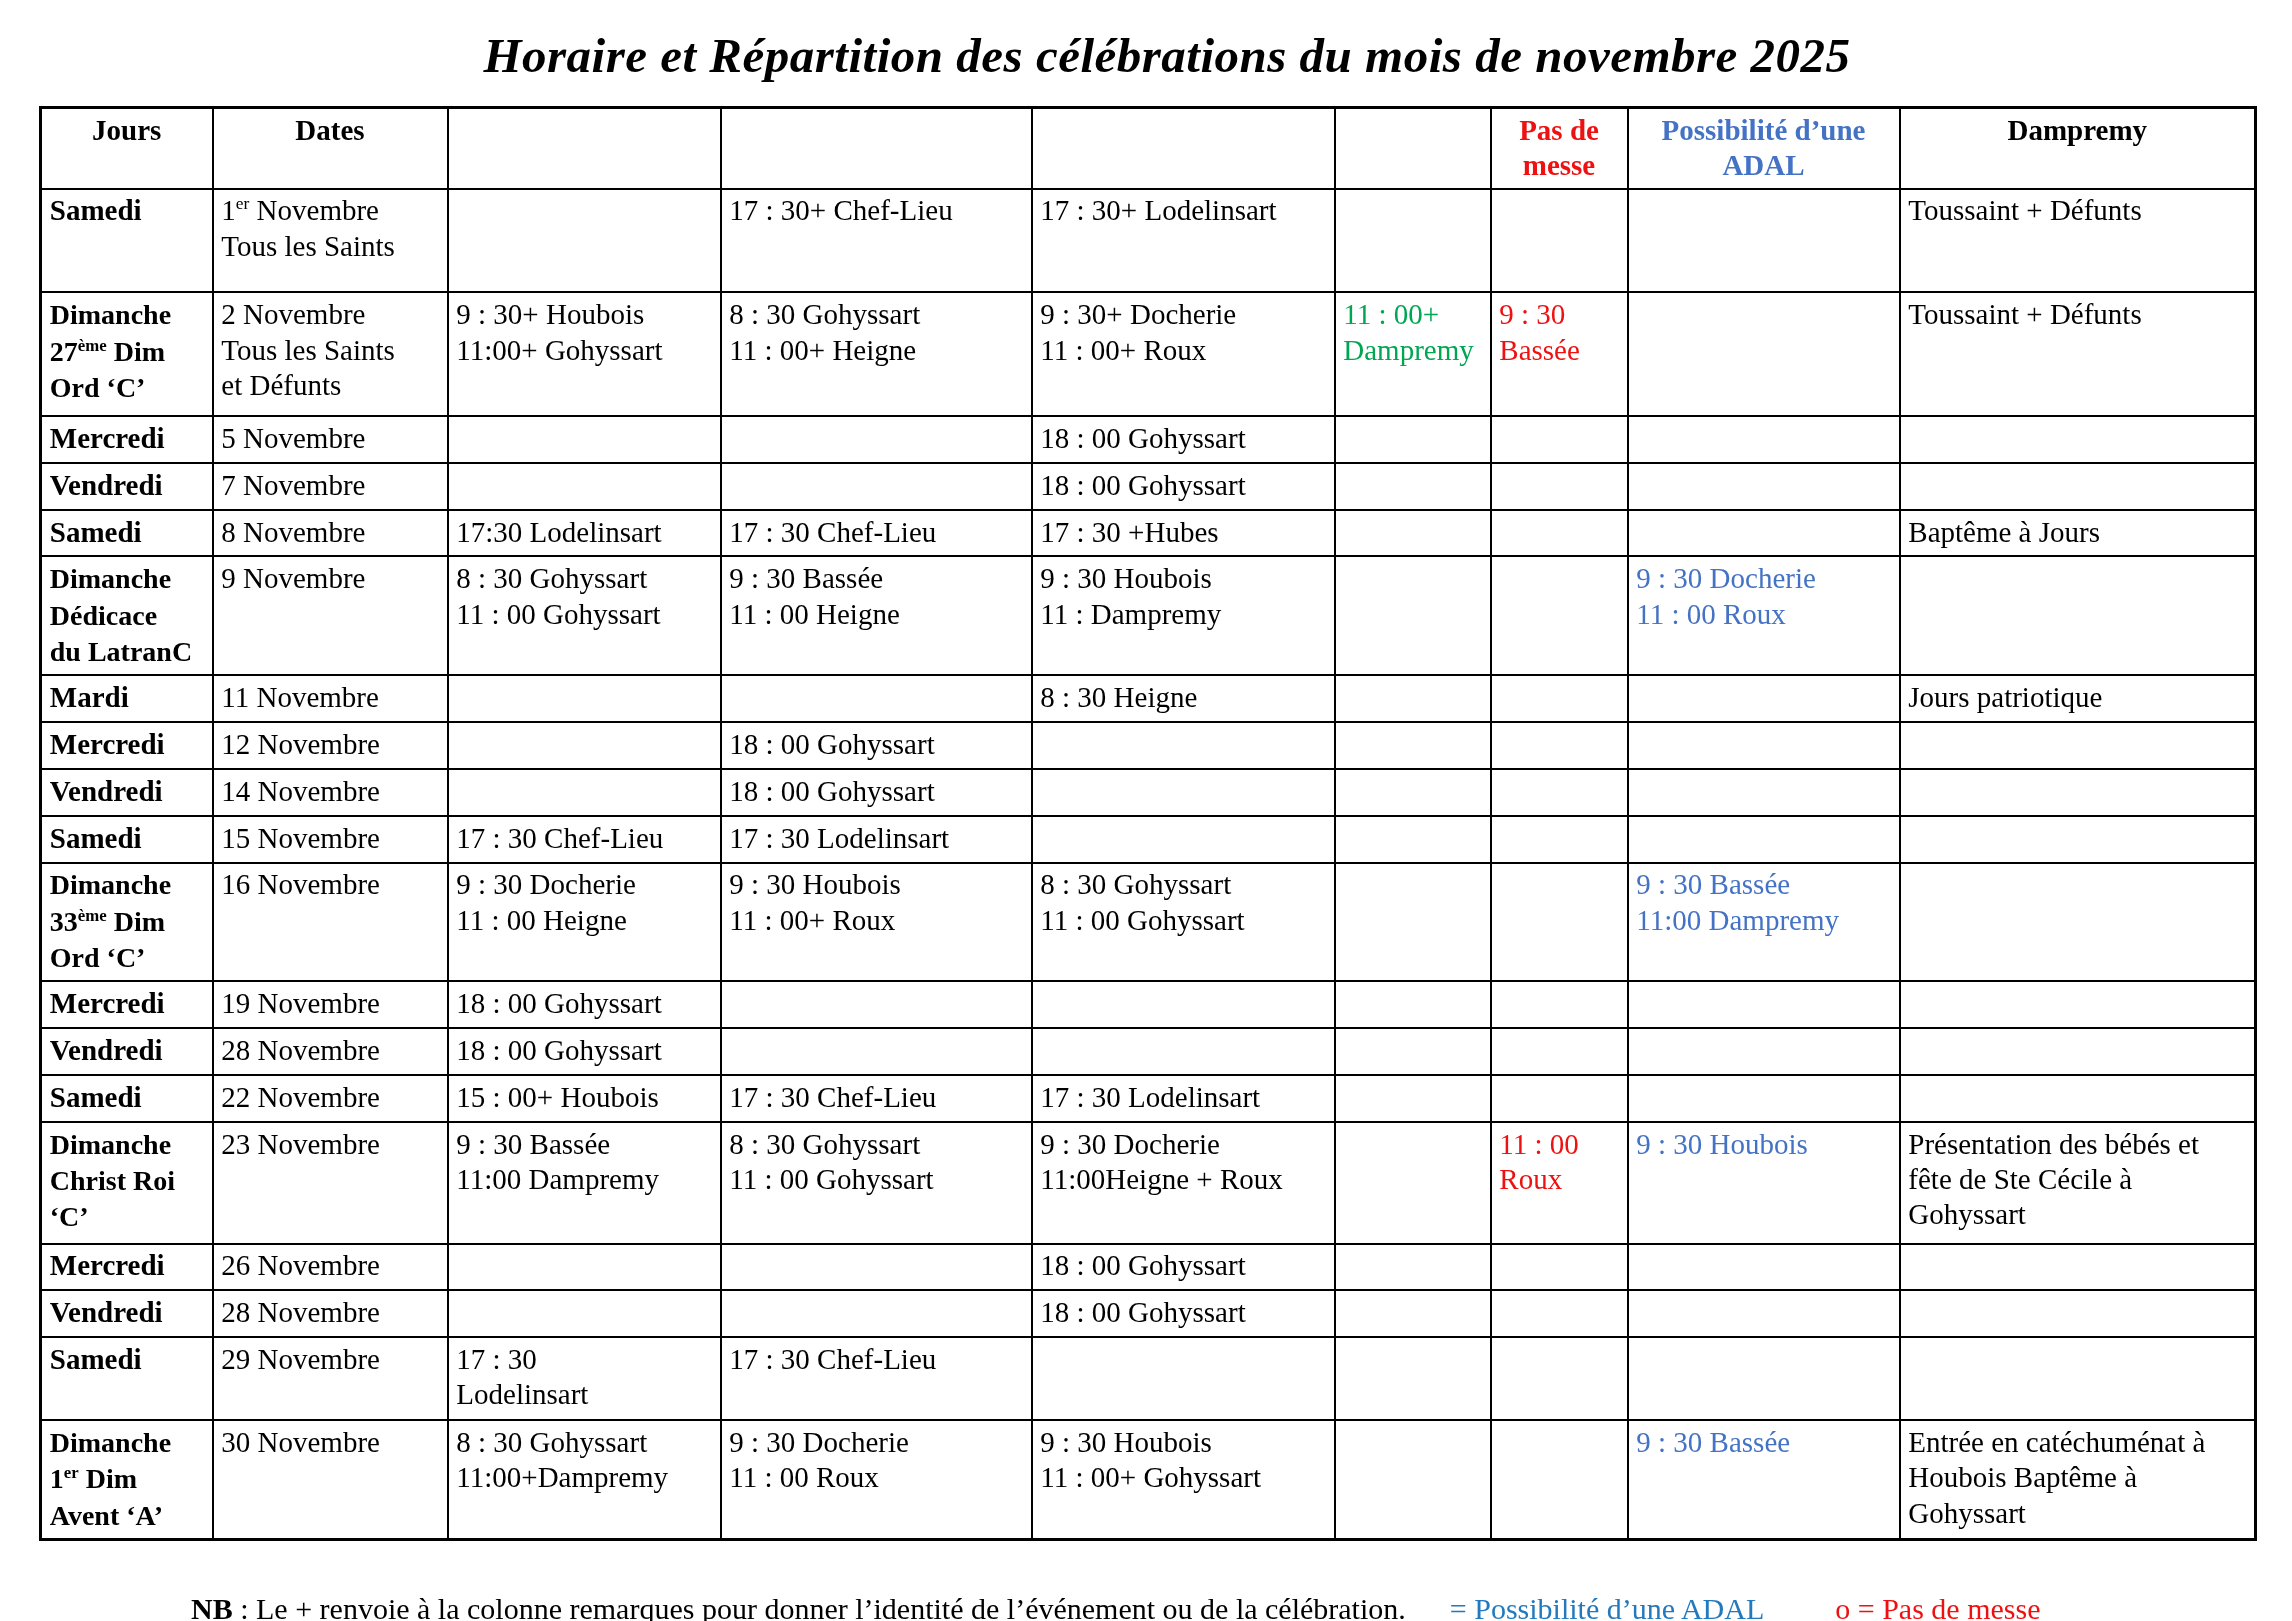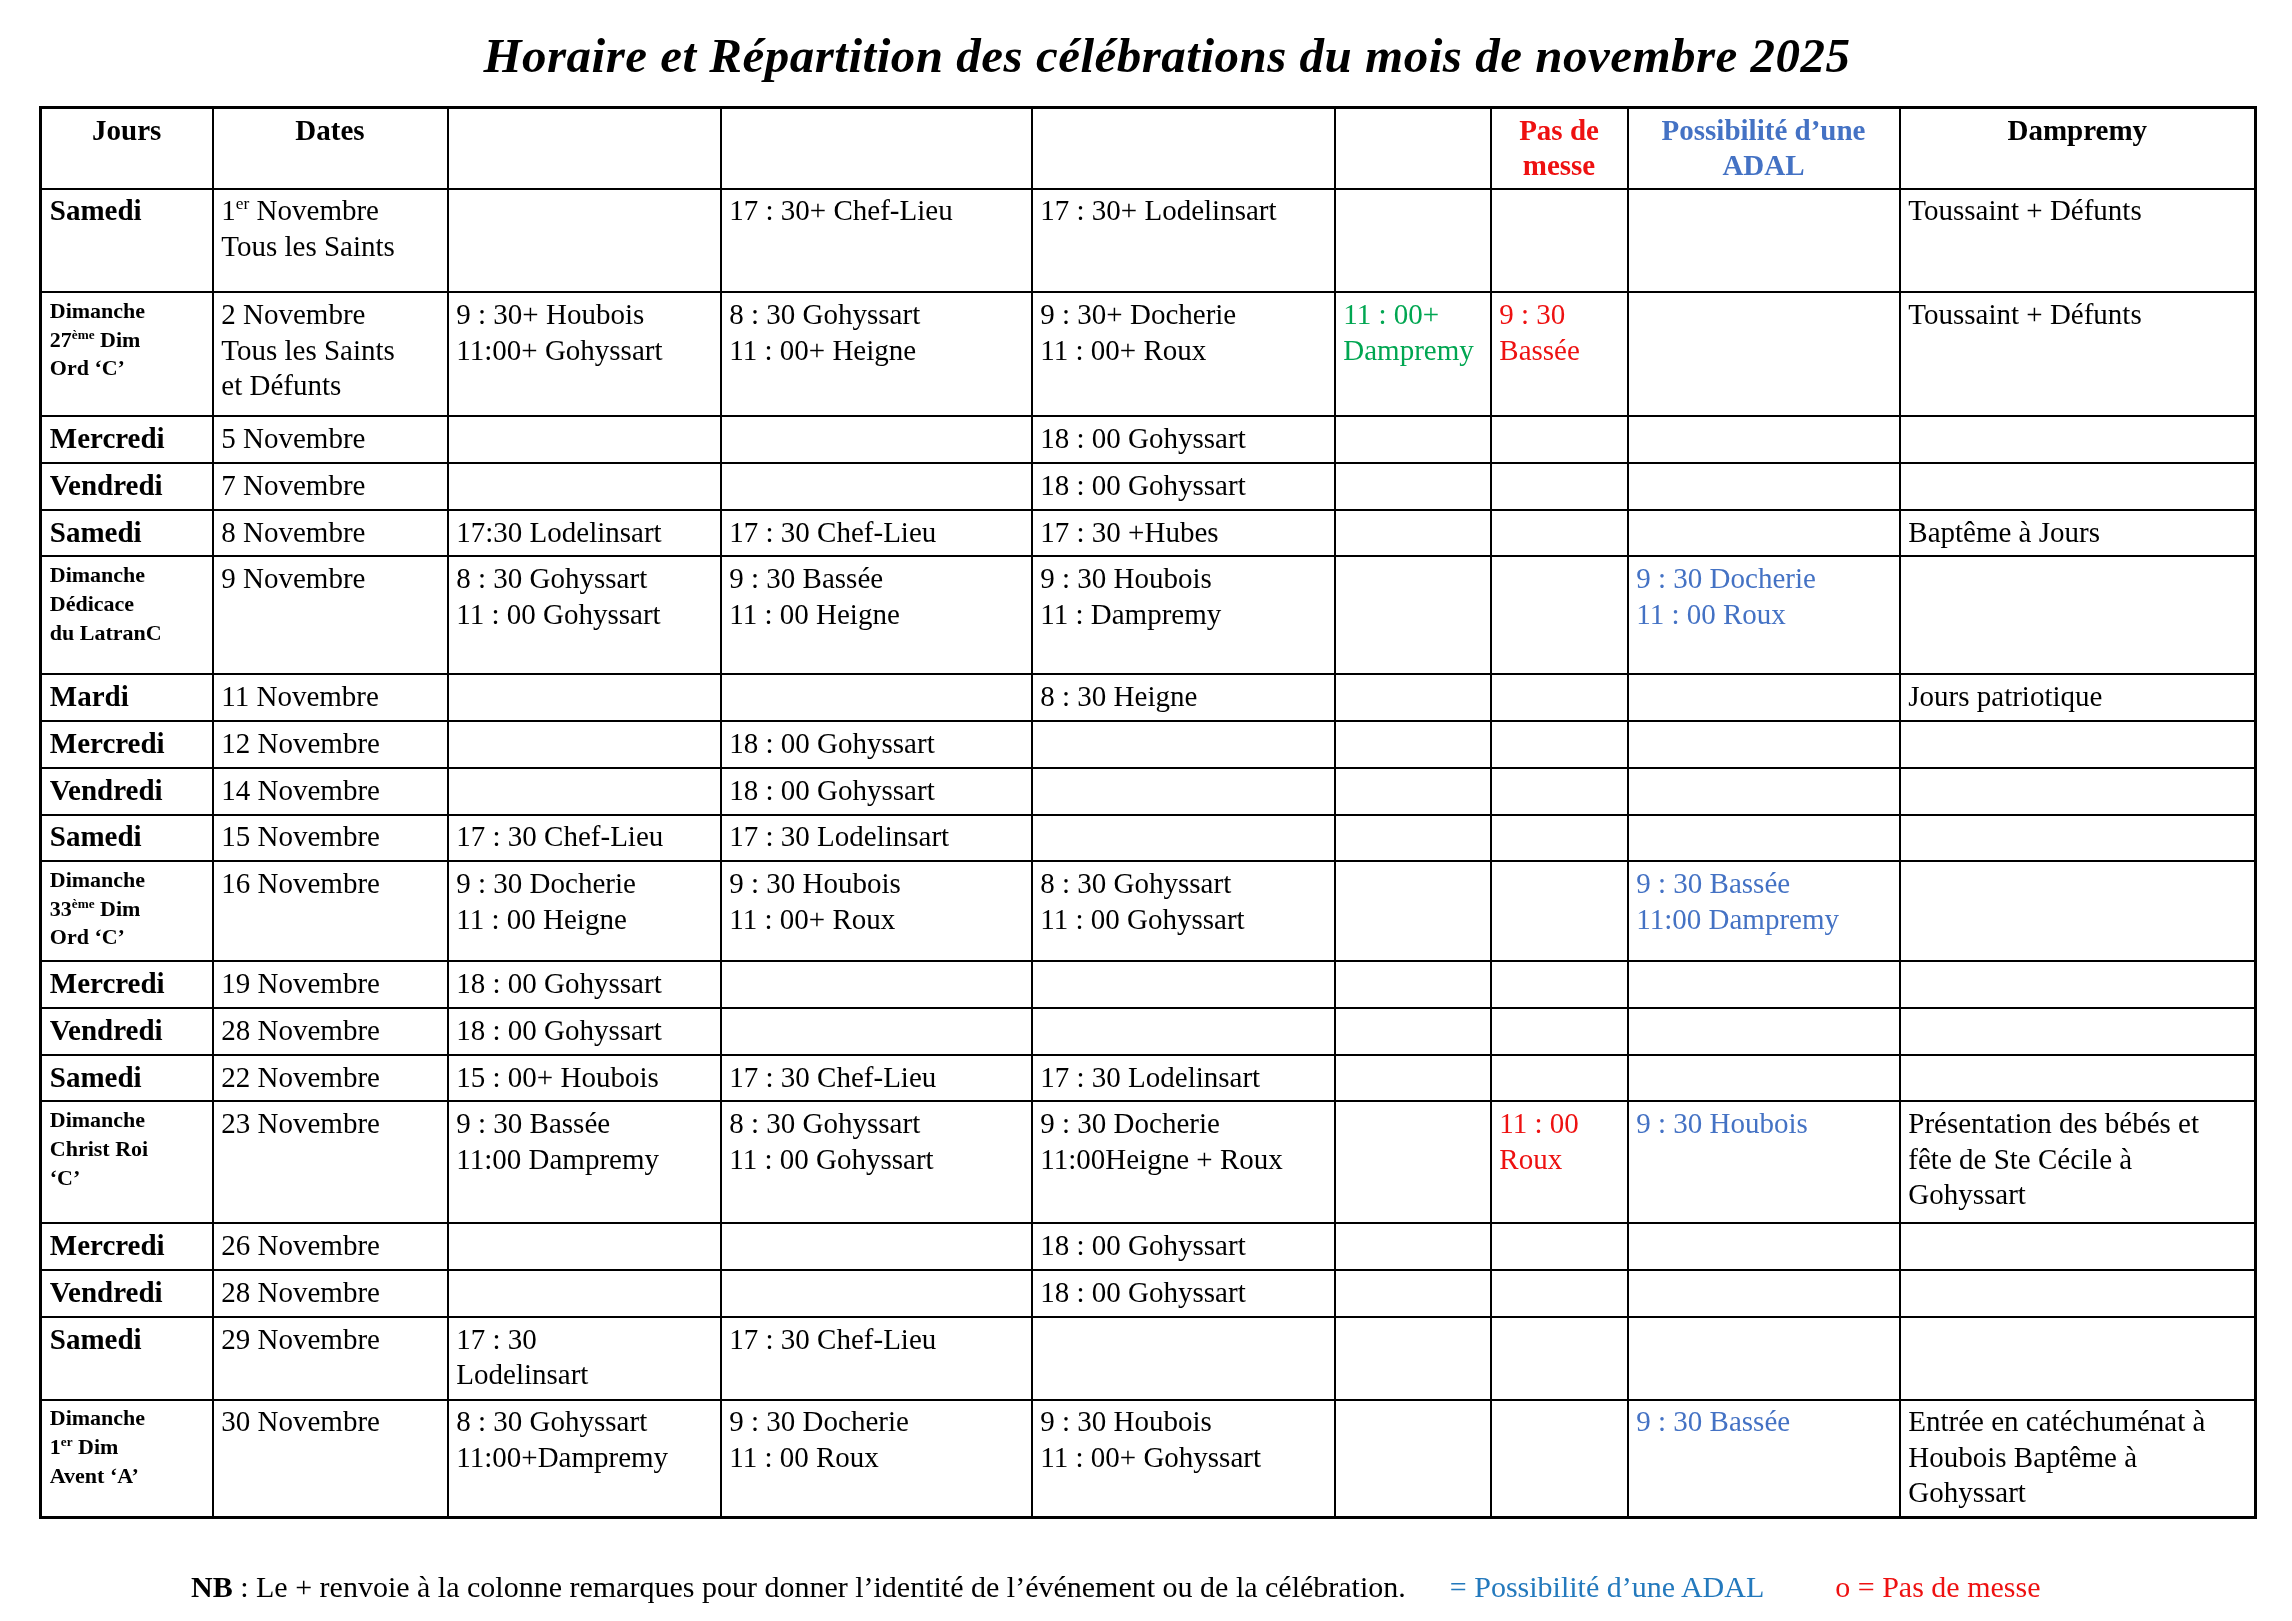--- a/index.html
+++ b/index.html
@@ -44,21 +44,21 @@
   }
   
   table.schedule thead th {
     height: 61px;
     font-weight: bold;
     text-align: center;
     vertical-align: top;
   }
   
   td.col-day { text-align: center; font-weight: bold; }
-  td.col-day.day-small { font-size: 22px; line-height: 1.3; border-radius: 16px; }
+  td.col-day.day-small { font-size: 28px; line-height: 1.3; border-radius: 16px; }
   td.col-date { vertical-align: middle; padding-left: 11.8px; }
   tbody tr:nth-child(1) td.col-date { vertical-align: top; }
   td.col-c6 { padding-left: 3.9px; padding-right: 2px; }
   
   .red   { color: var(--no-mass-red); }
   .blue  { color: var(--adal-blue); }
   .green { color: var(--green); }
   .footer-blue { color: var(--footer-blue); }
   
   tbody tr:nth-child(1)  td { height: 94px; }

